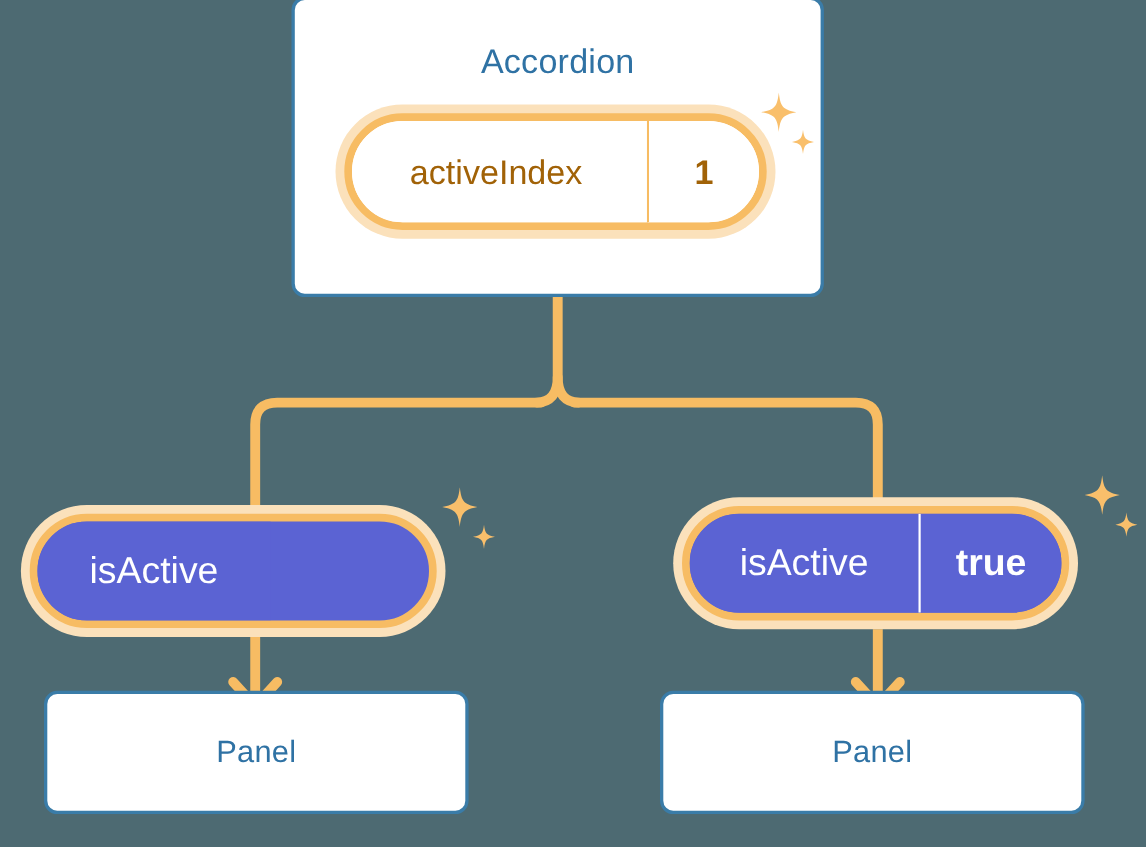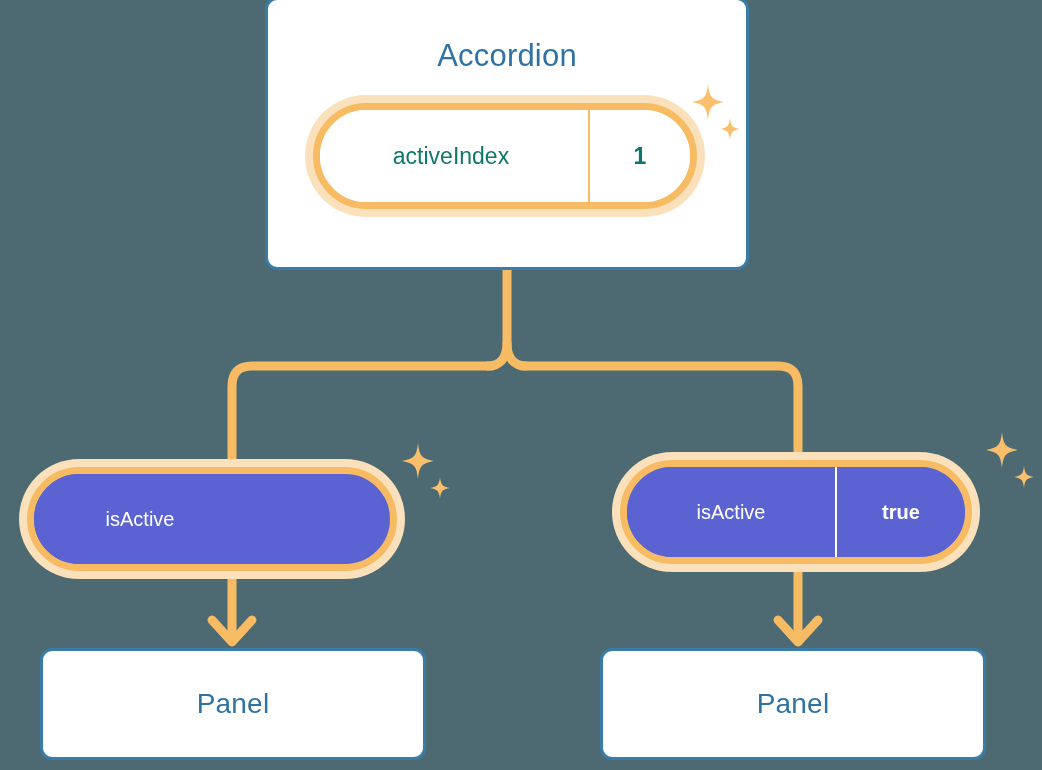--- a/index.html
+++ b/index.html
@@ -53,21 +53,21 @@
     left: 265px;
     top: -3px;
     width: 484px;
     height: 273px;
   }
   #accordion-card .card-title {
     margin-top: 38px;
   }
 
   .panel-card {
-    top: 648px;
+    top: 628px;
     width: 386px;
     height: 112px;
     display: flex;
     align-items: center;
     justify-content: center;
   }
   #panel-left  { left: 40px; }
   #panel-right { left: 600px; }
   .panel-card .card-title { font-size: 28px; }
 
@@ -97,22 +97,22 @@
   #pill-active-index {
     left: 313px;
     top: 103px;
     width: 384px;
     height: 106px;
     background: #ffffff;
     border-radius: 999px;
   }
   #pill-active-index .seg {
     background: #ffffff;
-    color: #0f766e;
-    font-size: 23px;
+    color: #a16207;
+    font-size: 31px;
   }
   #pill-active-index .seg-key {
     flex: 0 0 262px;
     border-radius: 999px 0 0 999px;
     padding-right: 6px;
   }
   #pill-active-index .seg-val {
     flex: 1 1 auto;
     border-left: 2px solid #f7bc63;
     border-radius: 0 999px 999px 0;
@@ -120,21 +120,21 @@
 
   
   .pill-purple {
     height: 104px;
     background: #5b63d3;
     overflow: hidden;
   }
   .pill-purple .seg {
     background: #5b63d3;
     color: #ffffff;
-    font-size: 20px;
+    font-size: 34px;
   }
   .pill-purple .seg-val { border-left: 2px solid #ffffff; }
 
   #pill-is-active-false {
     left: 27px;
     top: 467px;
     width: 370px;
   }
   #pill-is-active-false .seg-key { flex: 0 0 212px; }
   #pill-is-active-false .seg-val { flex: 1 1 auto; }

